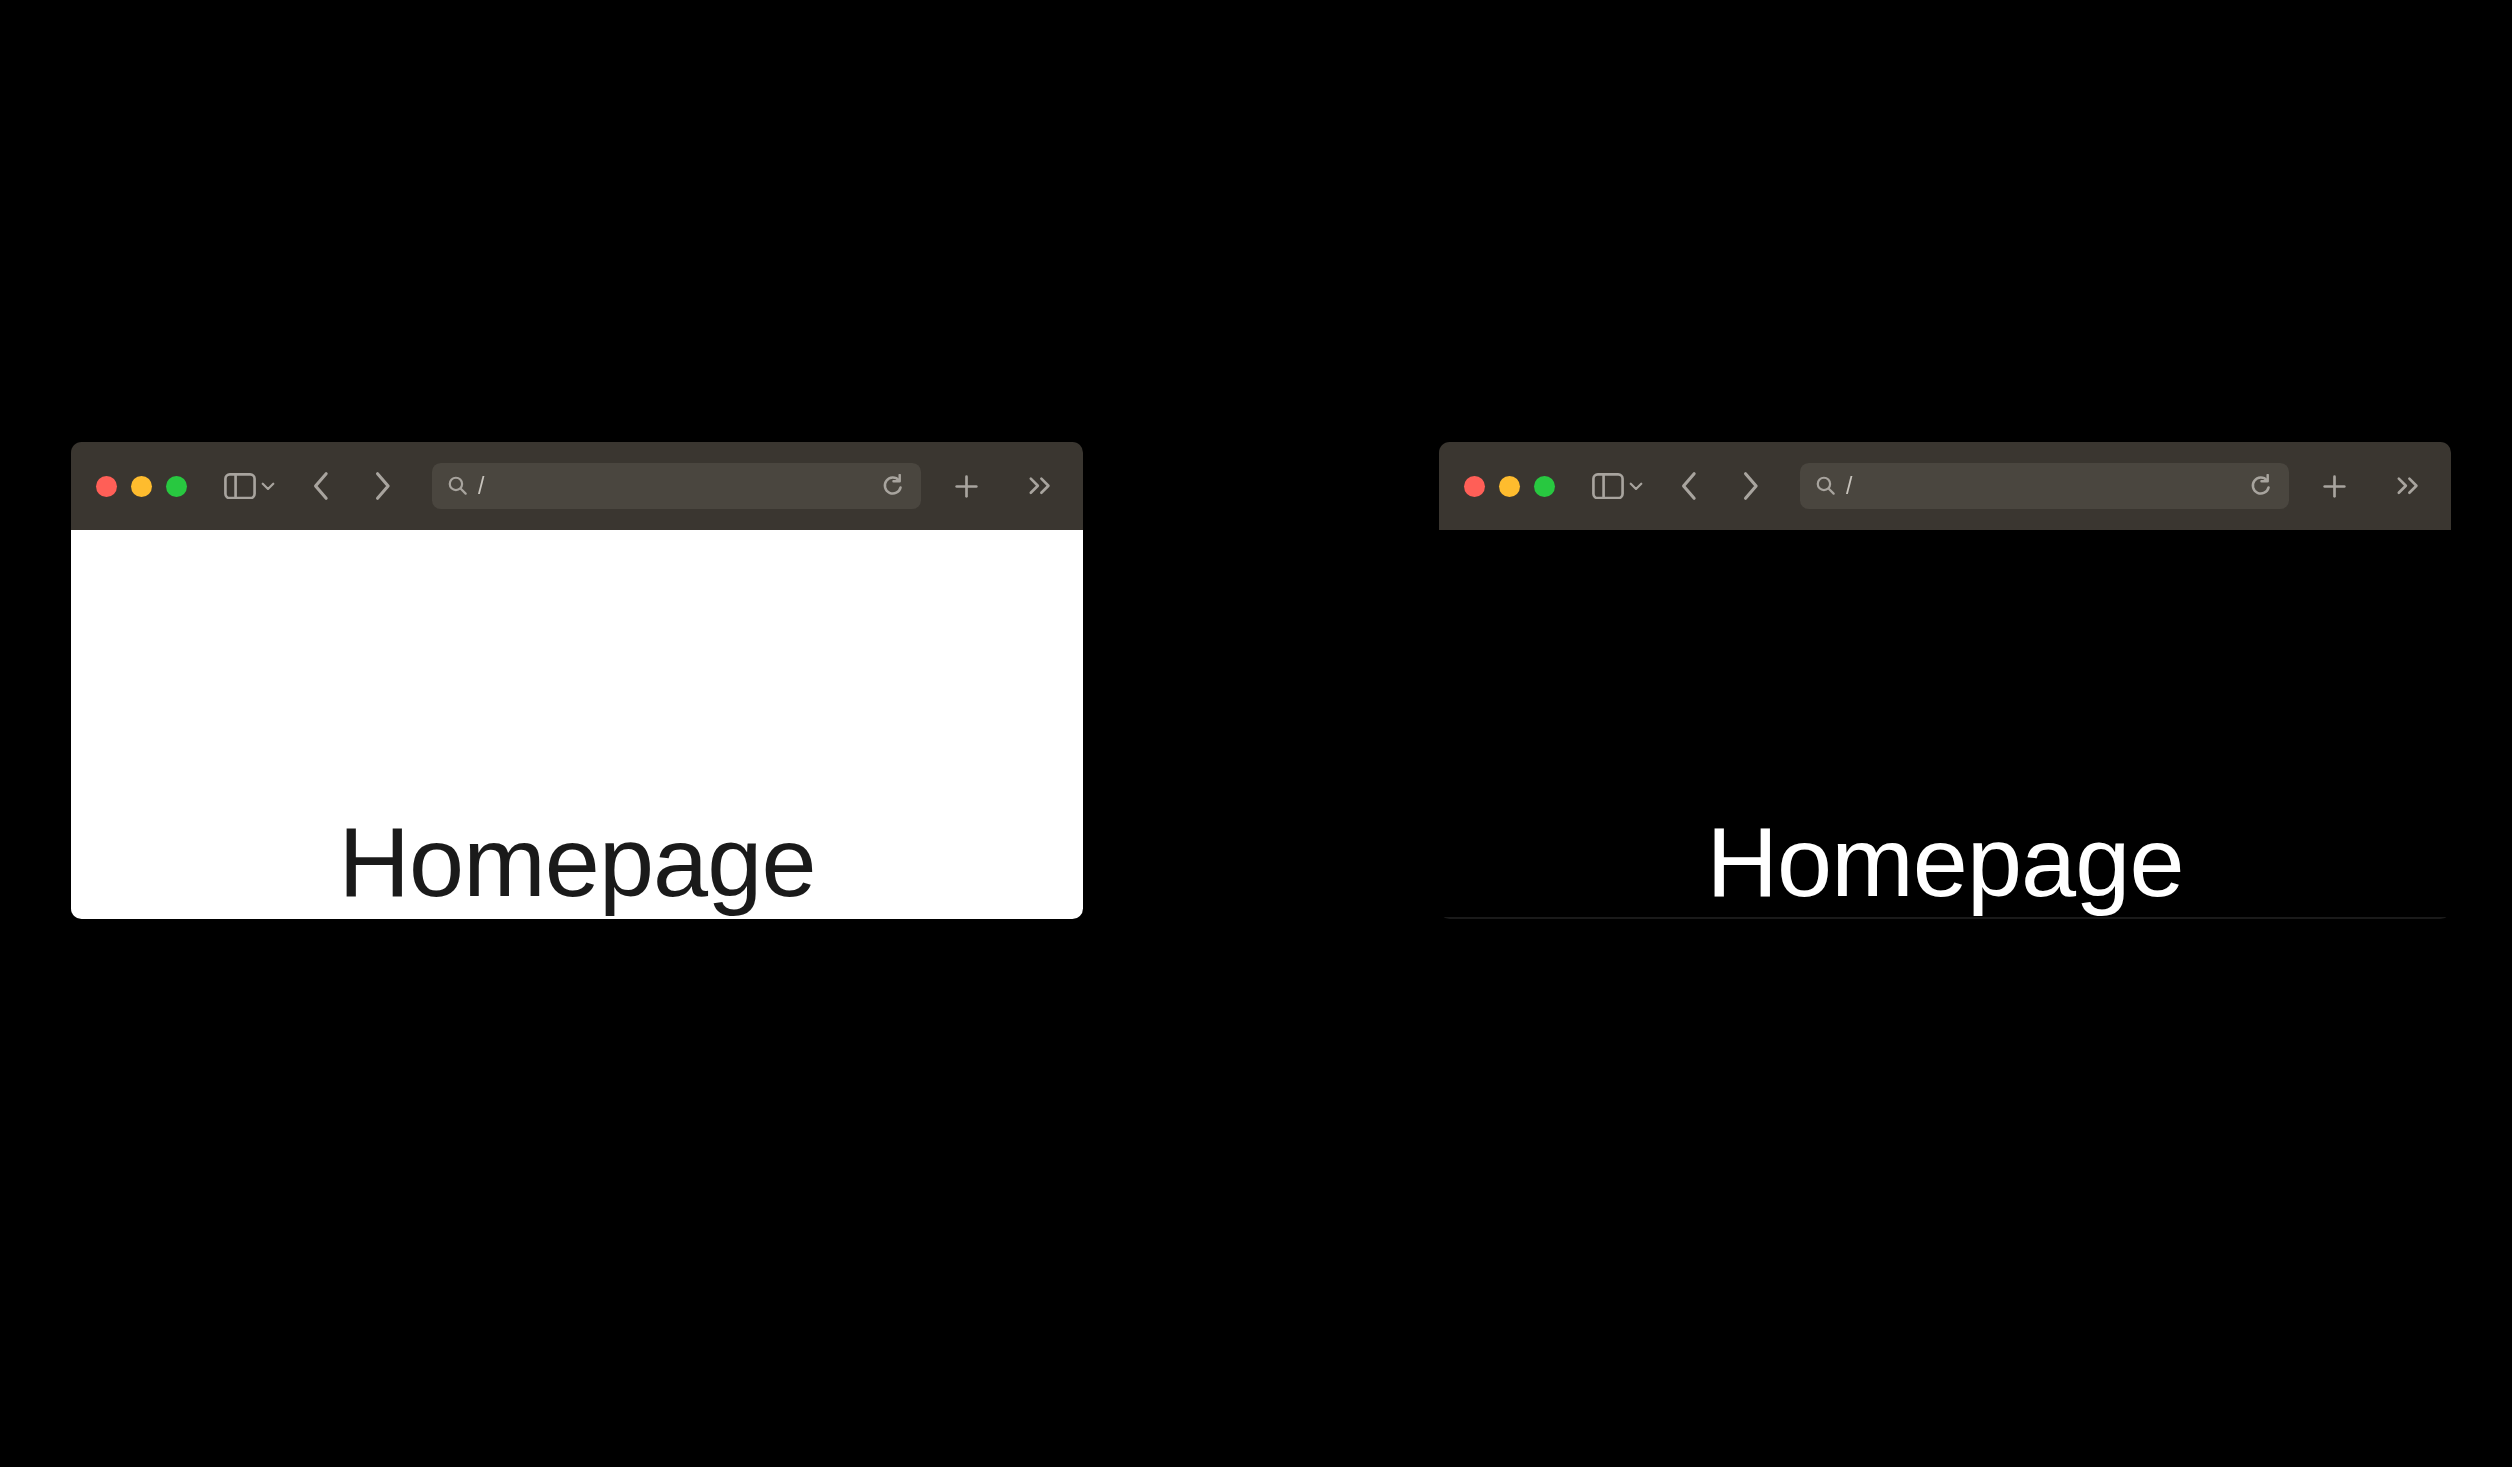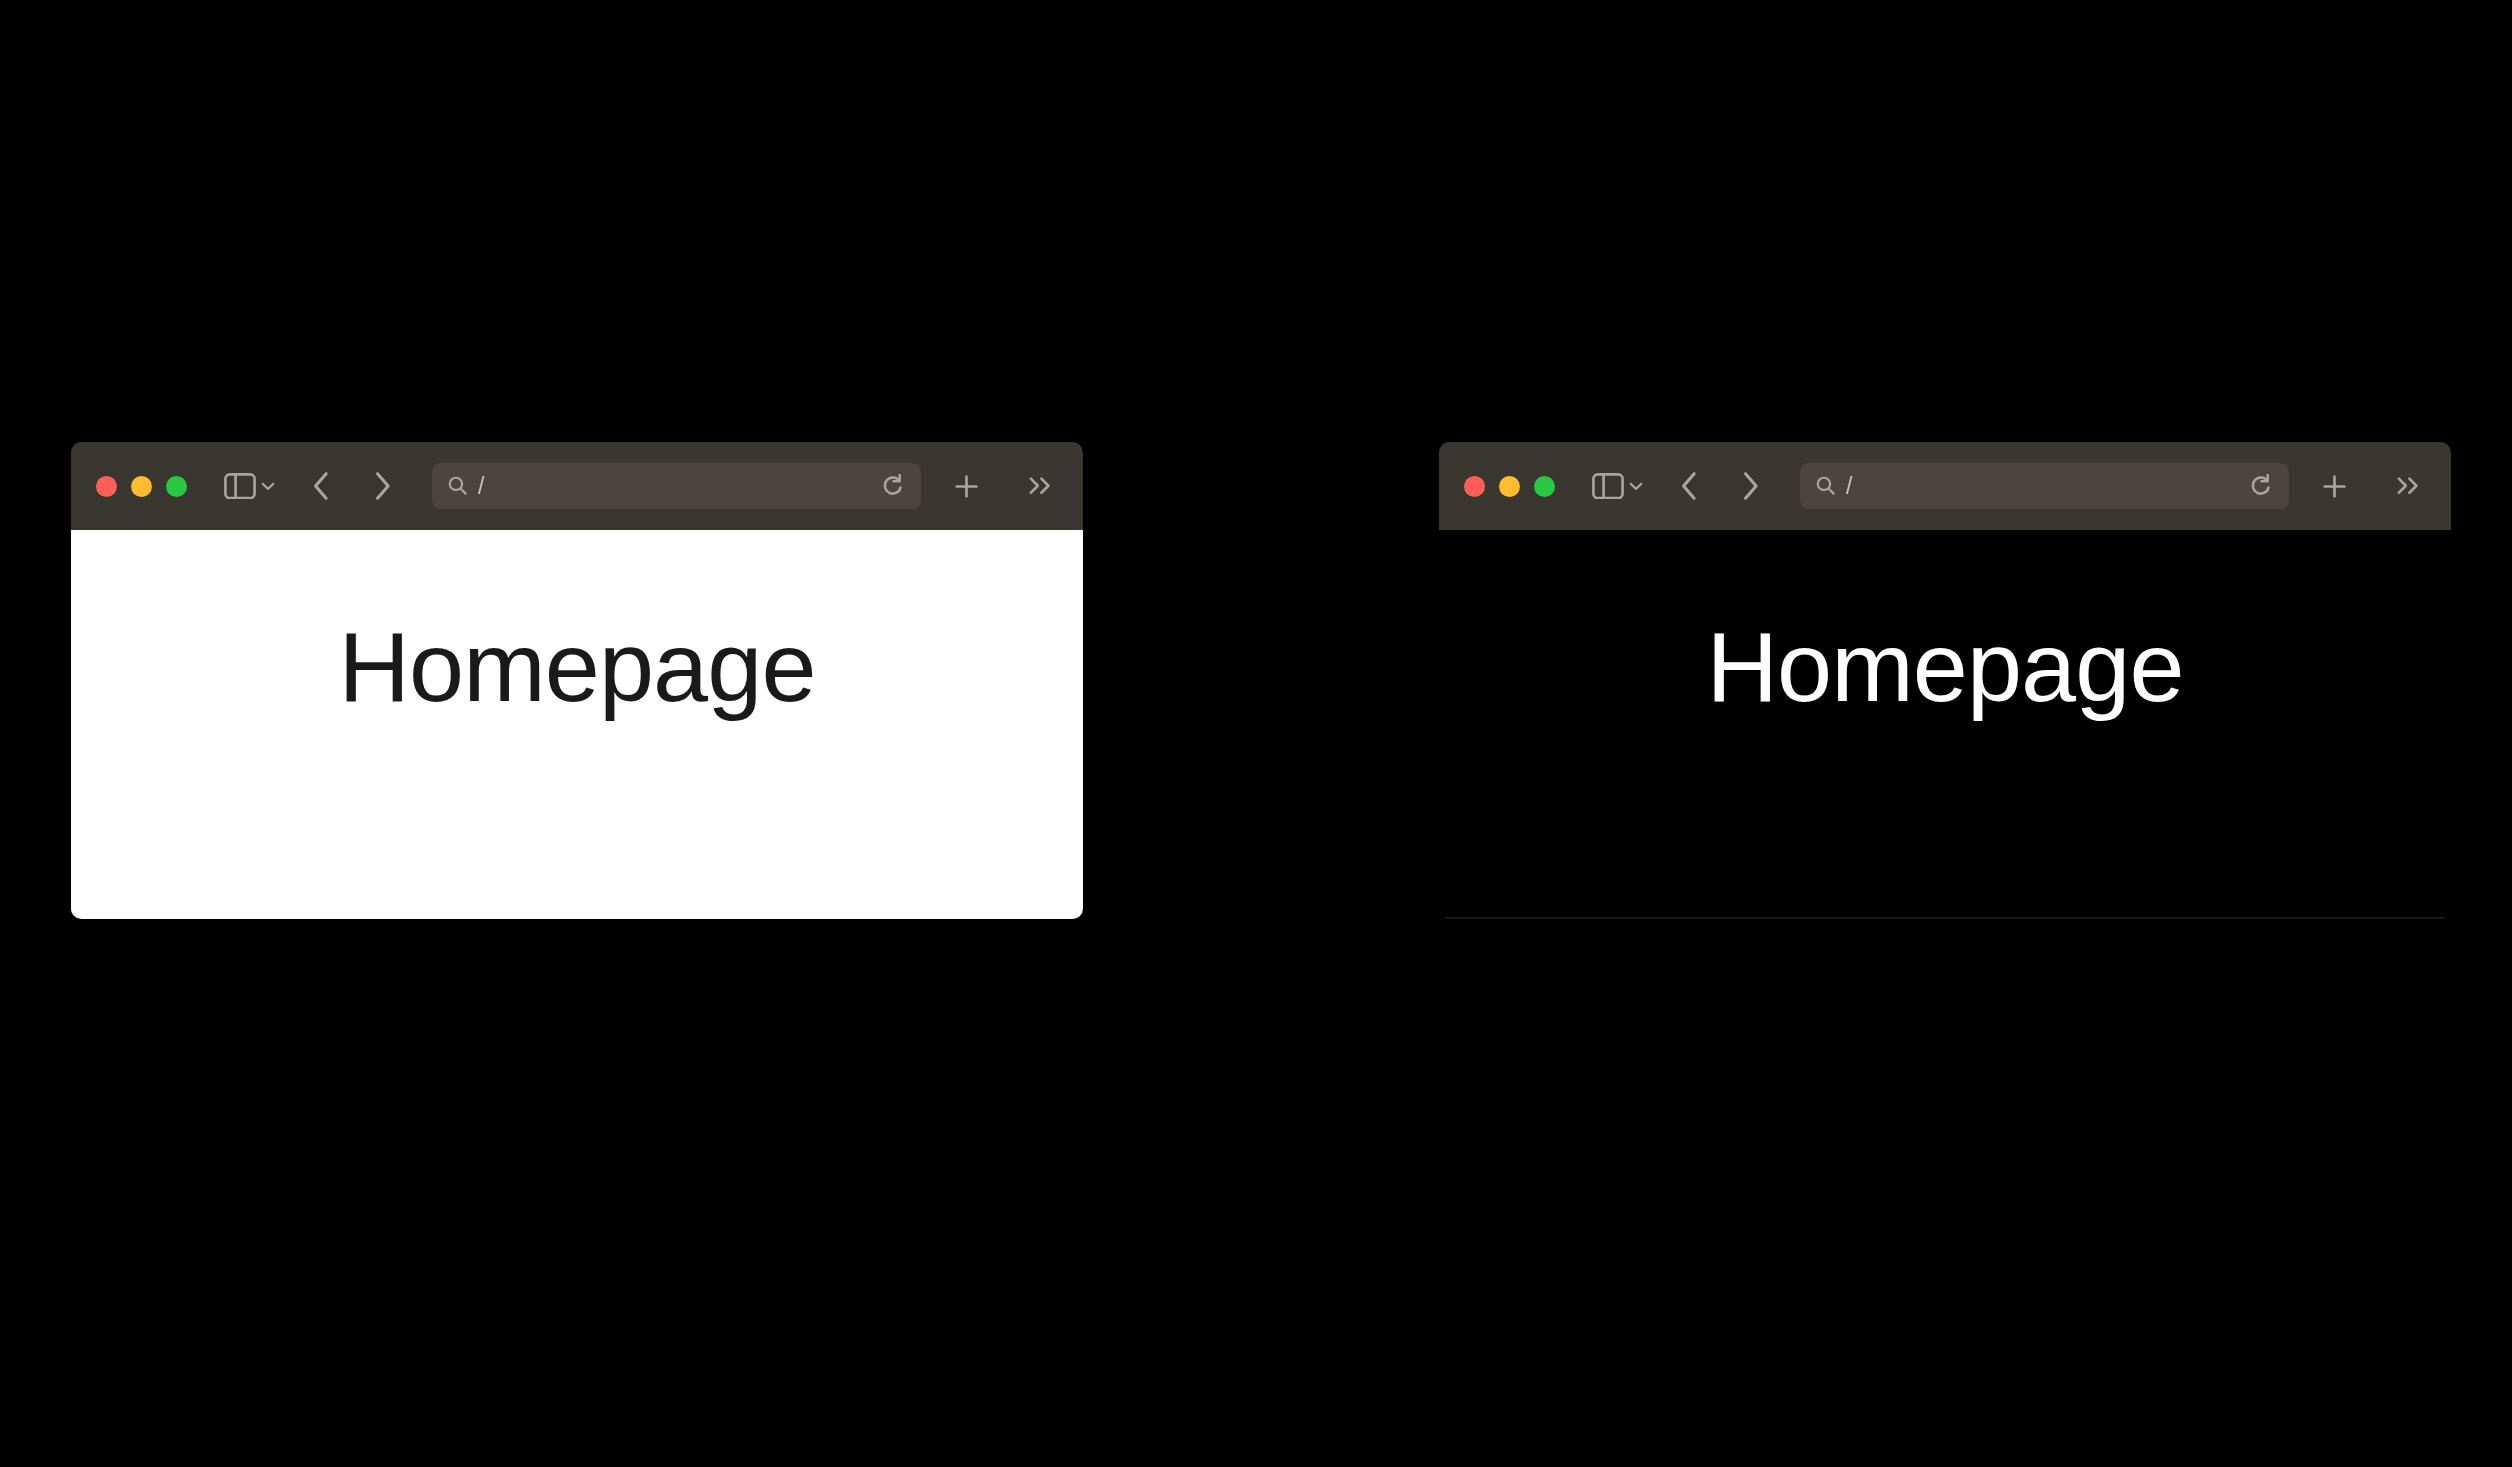--- a/index.html
+++ b/index.html
@@ -113,21 +113,21 @@
       display: flex;
       align-items: center;
       gap: 39px;
     }
 
     .content {
       min-height: 389px;
       display: flex;
       flex-direction: column;
       align-items: center;
-      padding-top: 80px;
+      justify-content: flex-end;
     }
 
     .content.light-content {
       background: #ffffff;
     }
 
     .content.dark-content {
       background: #000000;
     }
 

